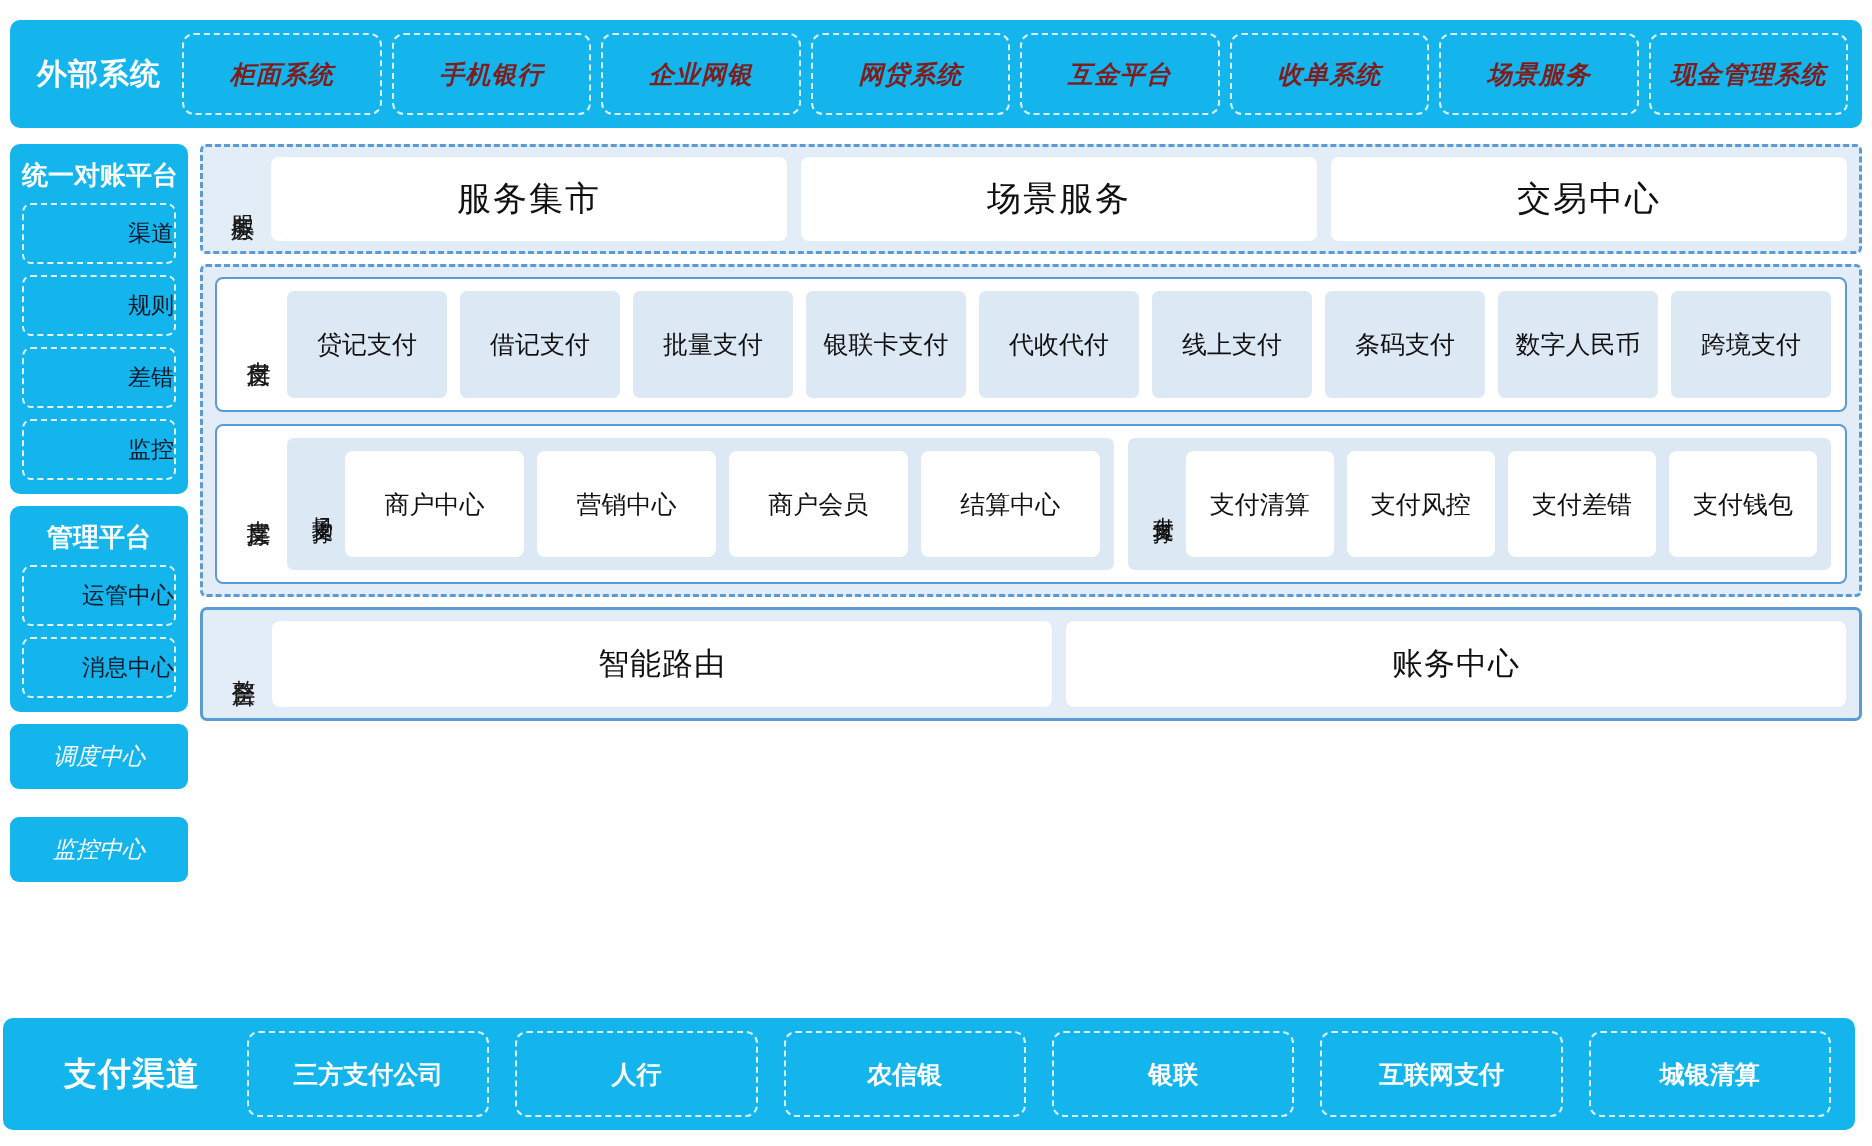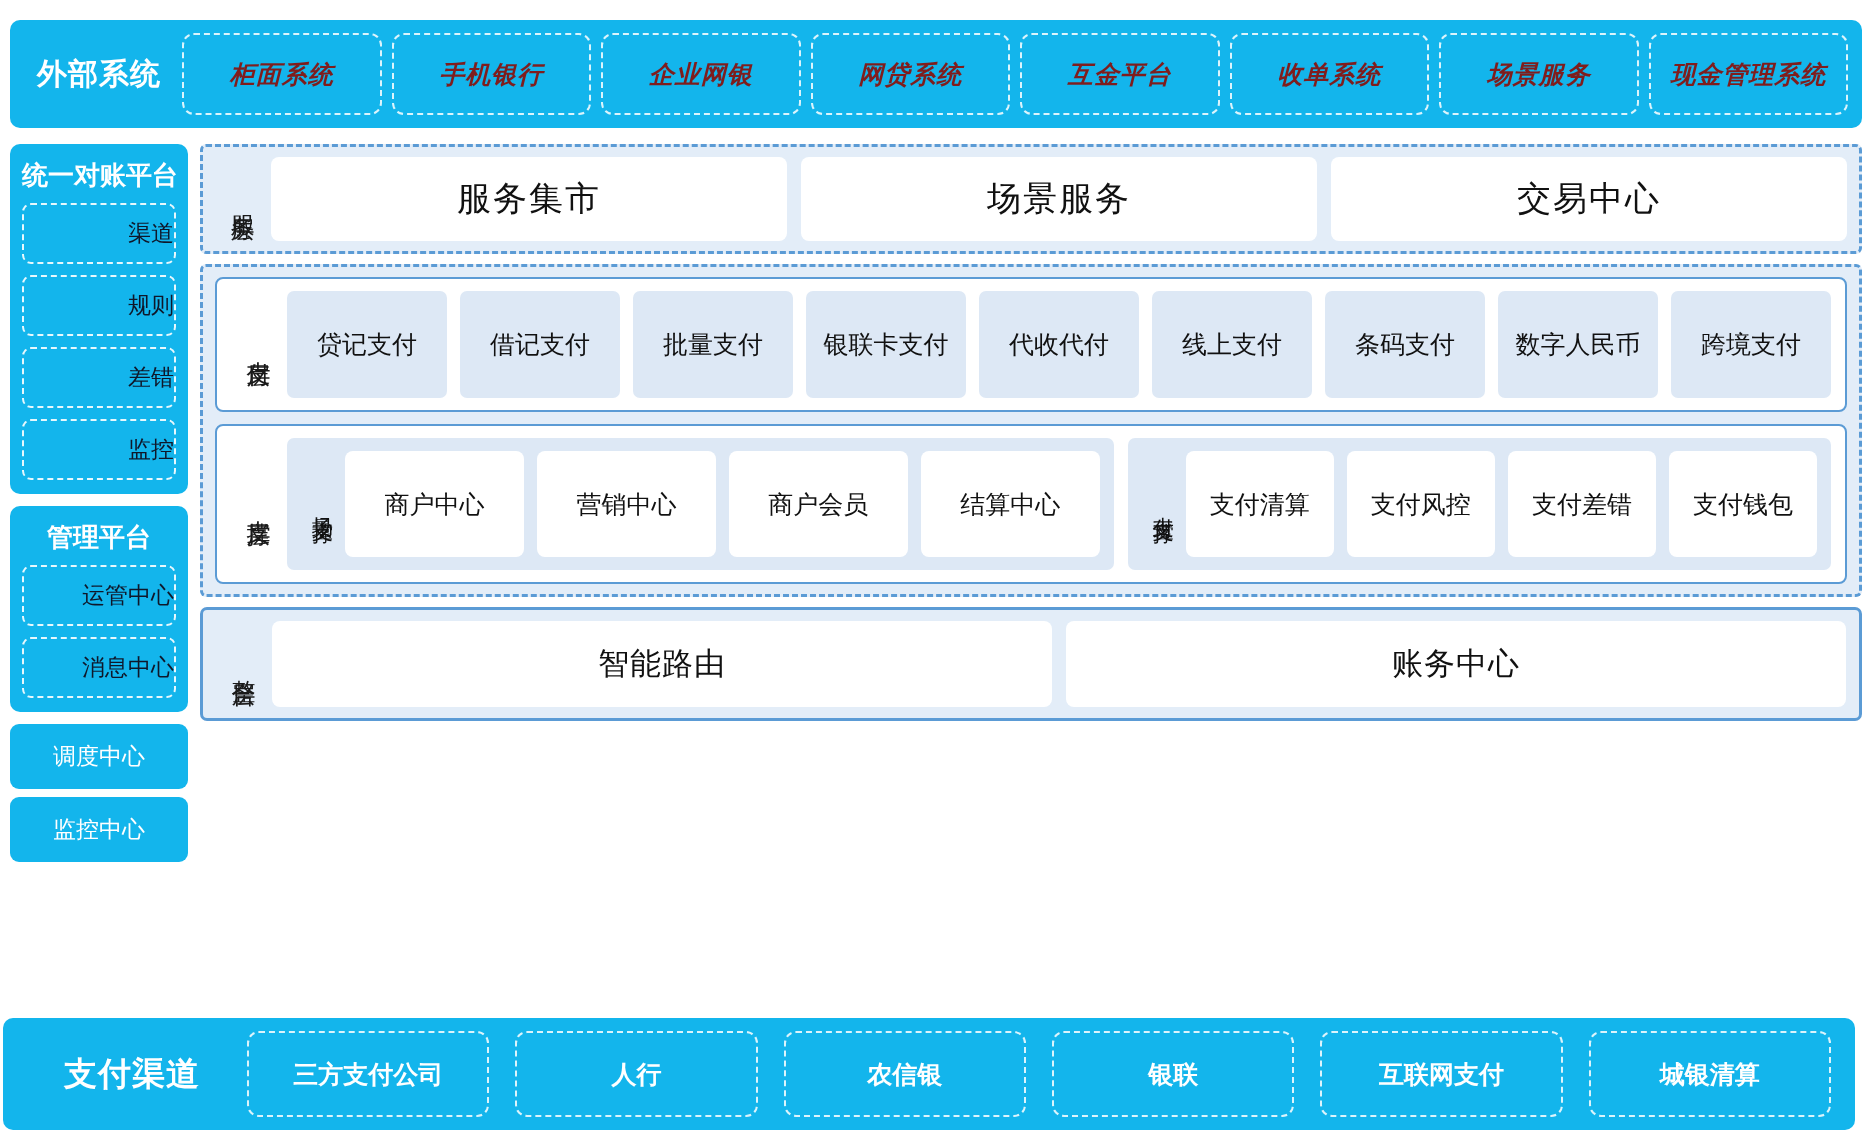--- a/index.html
+++ b/index.html
@@ -61,21 +61,21 @@
     border: 2px dashed rgba(255,255,255,0.9);
     border-radius: 9px;
     color: #0f172a; font-size: 23px;
     text-align: right; padding: 13px 0;
     margin-bottom: 11px;
   }
   .left-card .sub:last-child { margin-bottom: 0; }
   .left-solo {
     background: #13b5ec; border-radius: 9px;
     color: #ffffff; font-size: 23px; text-align: center;
-    padding: 17px 0; margin-bottom: 8px;
+    padding: 17px 0; margin-bottom: 28px; font-style: italic;
   }
 
   
   #main { position: absolute; left: 200px; top: 144px; width: 1662px; }
 
   .dashbox {
     border: 3px dashed #5b9bd5;
     border-radius: 6px;
     background: #e3edf8;
     padding: 10px 12px;

